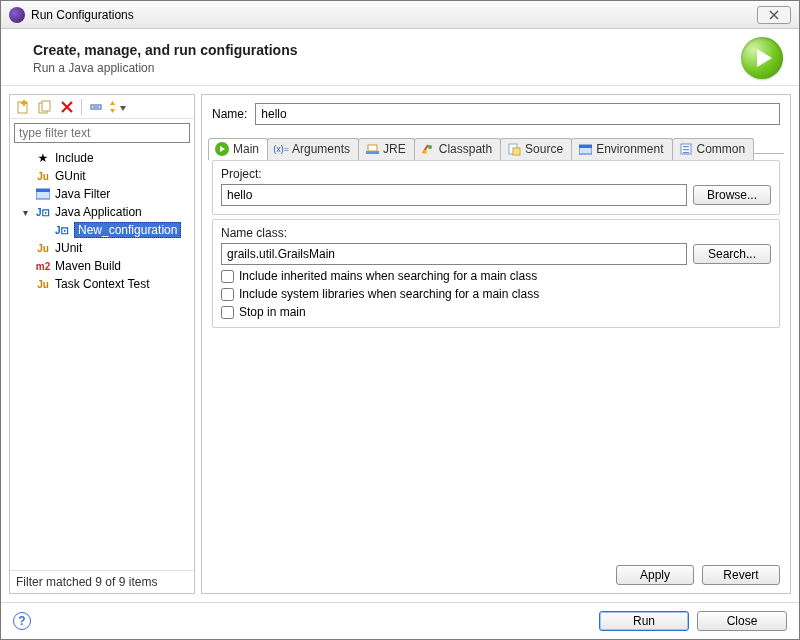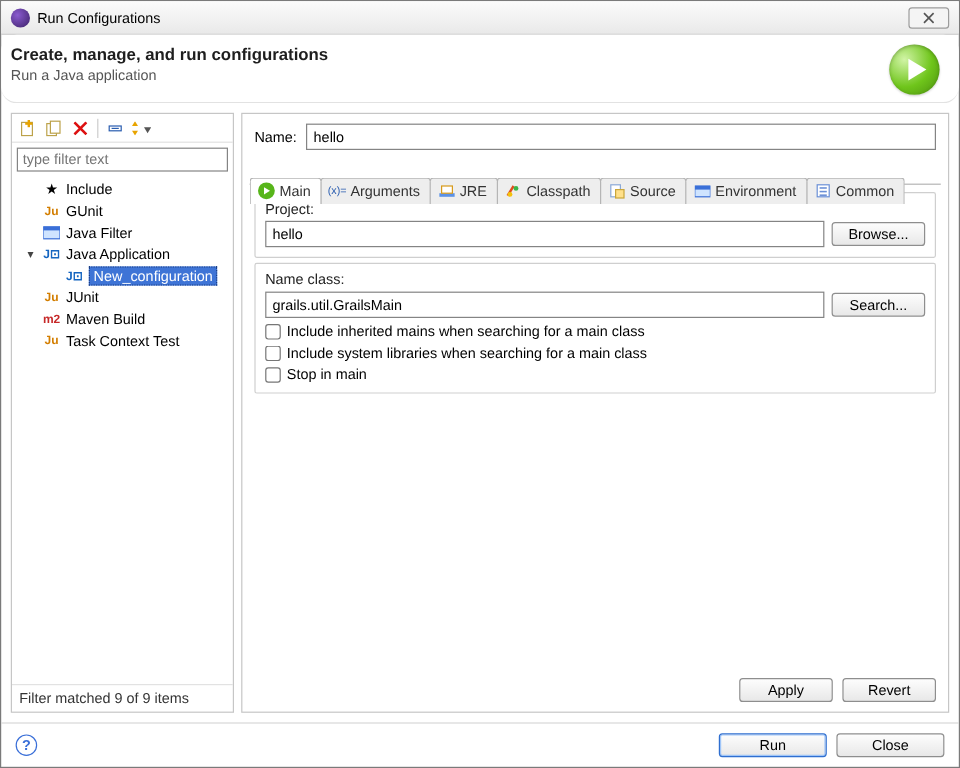--- a/index.html
+++ b/index.html
@@ -1,21 +1,21 @@
 <!DOCTYPE html>
 <html><head>
 <meta charset="utf-8">
 <style>
   * { box-sizing: border-box; font-family: "Segoe UI", Tahoma, sans-serif; font-size: 12px; }
   body { margin:0; background:#fff; }
   .window { width:800px; height:640px; border:1px solid #7a7a7a; display:flex; flex-direction:column; position:relative; }
   .titlebar { height:28px; background:linear-gradient(#fbfbfb,#e9e9e9); border-bottom:1px solid #c9c9c9; display:flex; align-items:center; padding:0 8px; }
   .titlebar .eclipse-ico { width:16px; height:16px; border-radius:50%; background:radial-gradient(circle at 35% 35%,#8a5bcf,#3b1f66); margin-right:6px; }
   .titlebar .close { margin-left:auto; width:34px; height:18px; border:1px solid #9c9c9c; border-radius:3px; display:flex; align-items:center; justify-content:center; background:#f4f4f4; color:#555;}
-  .header { padding:8px 16px 6px 8px; background:#fff; display:flex; border-bottom:1px solid #e2e2e2;border-radius:13px;}
+  .header { padding:8px 16px 6px 32px; background:#fff; display:flex; align-items:center; border-bottom:1px solid #e2e2e2;}
   .header-text { flex:1; }
   .header h1 { margin:0; font-size:14px; font-weight:bold; color:#1e1e1e; }
   .header .sub { color:#555; margin-top:3px; }
   .run-ico { width:42px; height:42px; border-radius:50%; background:radial-gradient(circle at 30% 30%,#d1f4a6,#6fc51b 55%,#4a8f0e); display:flex; align-items:center; justify-content:center; box-shadow:0 1px 3px rgba(0,0,0,.25) inset, 0 1px 2px rgba(0,0,0,.2); }
   .run-ico::after{content:"";border-left:15px solid #fff;border-top:9px solid transparent;border-bottom:9px solid transparent;margin-left:4px;}
   .body { flex:1; display:flex; padding:8px; gap:6px; min-height:0; }
   .left { width:186px; border:1px solid #c6c6c6; display:flex; flex-direction:column; }
   .toolbar { height:24px; border-bottom:1px solid #e2e2e2; display:flex; align-items:center; padding:0 4px; gap:4px; }
   .toolbar .tb { width:18px; height:18px; display:flex; align-items:center; justify-content:center; color:#8b6f00;}
   .toolbar .sep { width:1px; height:16px; background:#ccc; margin:0 1px;}
@@ -29,21 +29,21 @@
   .tree .j-orange{ color:#d37e00; font-weight:bold; font-size:10px;}
   .tree .j-blue{ color:#1565c0; font-weight:bold; font-size:10px;}
   .tree .m2{ color:#c62828; font-weight:bold; font-size:10px;}
   .tree .sel-child{ padding-left:44px; }
   .tree .sel-child .lbl{ background:#3e74d6; color:#fff; padding:0 3px; border:1px dotted #1b3f85;text-align:center;}
   .left-status{ border-top:1px solid #e2e2e2; padding:4px 6px; color:#333;}
   .right{ flex:1; border:1px solid #c6c6c6; display:flex; flex-direction:column; min-width:0; }
   .name-row{ display:flex; align-items:center; padding:8px 10px 6px 10px; gap:8px;}
   .name-row input{ flex:1; border:1px solid #848484; padding:3px 5px; }
   .tabs{ display:flex; border-bottom:1px solid #b5b5b5; margin:0 6px; position:relative;}
-  .tab{ display:flex; align-items:center; gap:4px; padding:3px 8px 4px 6px; border:1px solid #b5b5b5; border-bottom:none; background:#eee; position:relative; top:17px; color:#333; border-top-left-radius:3px; border-top-right-radius:3px; margin-right:-1px;}
+  .tab{ display:flex; align-items:center; gap:4px; padding:3px 8px 4px 6px; border:1px solid #b5b5b5; border-bottom:none; background:#eee; position:relative; top:7px; color:#333; border-top-left-radius:3px; border-top-right-radius:3px; margin-right:-1px;}
   .tab.active{ background:#fff; font-weight:normal; z-index:2;}
   .tab .ti{ width:14px;height:14px;display:flex;align-items:center;justify-content:center;}
   .tab-body{ flex:1; padding:6px 10px 10px 10px; display:flex; flex-direction:column; gap:4px;}
   .group{ border:1px solid #cfcfcf; border-radius:2px; padding:6px 8px 8px 8px;}
   .group .glabel{ margin-bottom:3px; color:#222;}
   .row{ display:flex; gap:6px; align-items:center;}
   .row input[type=text]{ flex:1; border:1px solid #848484; padding:3px 5px;}
   .btn{ min-width:78px; padding:2px 10px; border:1px solid #8e8e8e; background:linear-gradient(#fdfdfd,#e8e8e8); border-radius:3px; text-align:center;}
   .btn.primary{ border-color:#2f6fd0; box-shadow:0 0 0 1px #9fc5f8 inset;}
   .checkline{ display:flex; align-items:center; gap:5px; margin-top:4px;}

